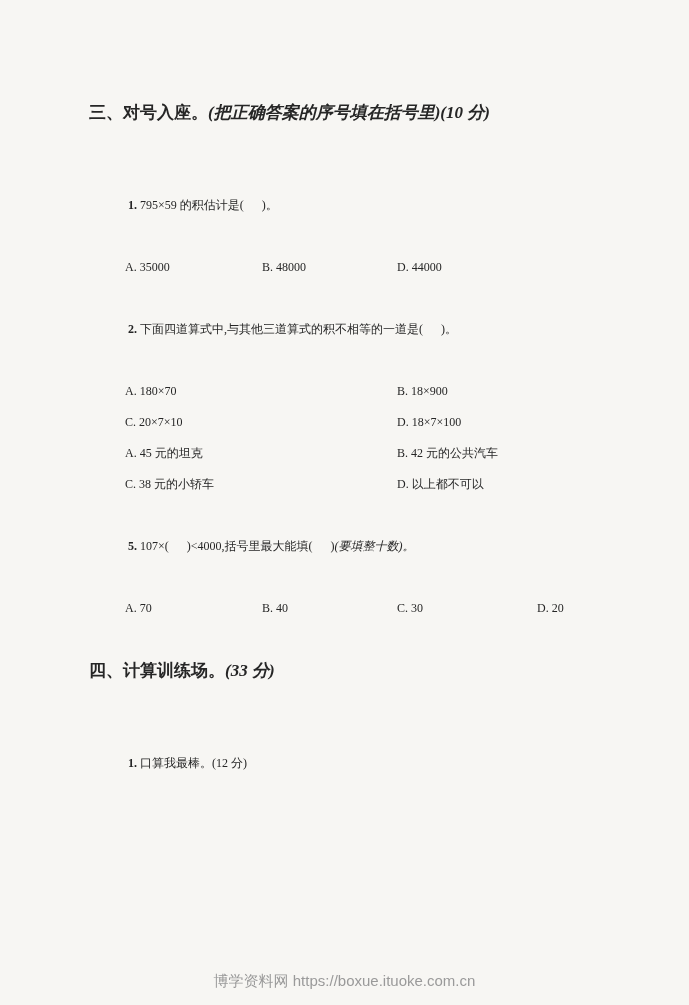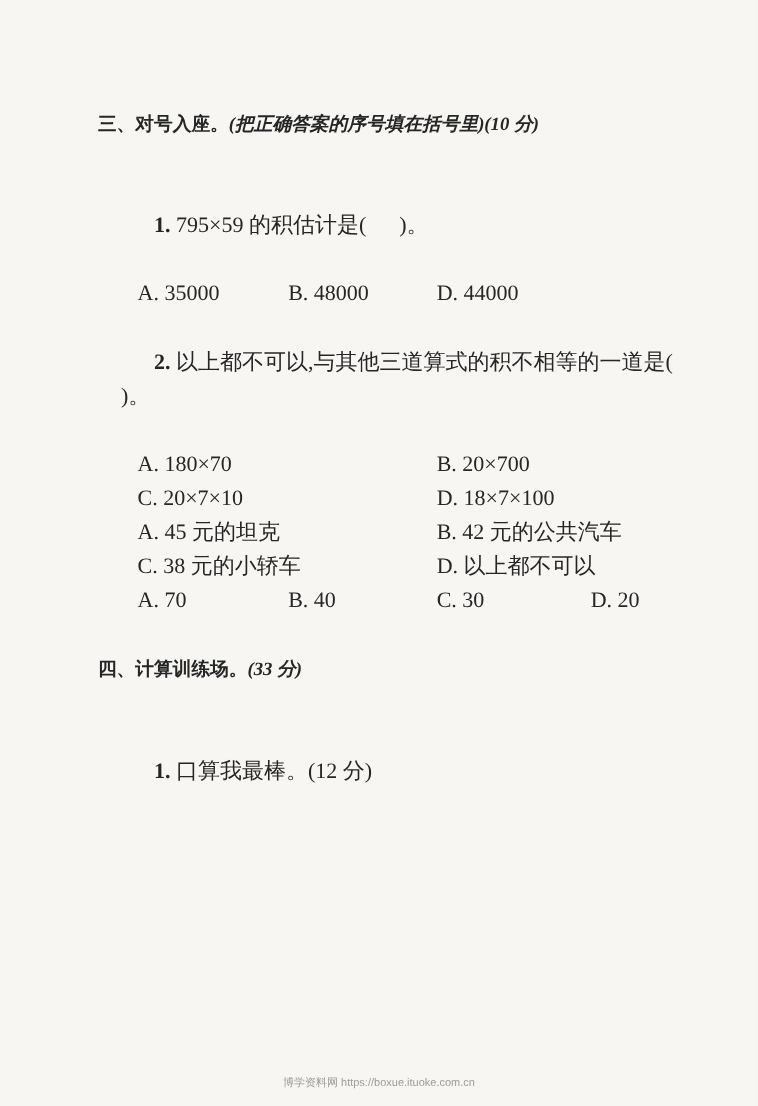--- a/index.html
+++ b/index.html
@@ -8,21 +8,21 @@
     position: relative;
     width: 625px;
     height: 1005px;
     margin: 12px auto;
     background: #f7f6f3;
     color: #262626;
     font-family: "Liberation Serif", "DejaVu Serif", serif;
     padding: 54px 28px 0 40px;
     overflow: hidden;
   }
-  .line { line-height: 31px; font-size: 20px; white-space: pre-wrap; }
+  .line { line-height: 31px; font-size: 12px; white-space: pre-wrap; }
   .sec-heading { font-size: 17px; }
   .h-bold {
     font-weight: bold;
     font-family: "Liberation Sans", "DejaVu Sans", sans-serif;
   }
   .h-note {
     font-weight: bold;
     font-style: italic;
     font-family: "Liberation Serif", "DejaVu Serif", serif;
   }
@@ -39,21 +39,21 @@
     display: grid;
     grid-template-columns: 272px auto;
     font-family: Liberation Serif, serif;
   }
   .footer {
     position: absolute;
     left: 0;
     right: 0;
     bottom: 26px;
     text-align: center;
-    font-size: 10px;
+    font-size: 15px;
     color: #9a9a9a;
     font-family: "Liberation Sans", "DejaVu Sans", sans-serif;
   }
 </style>
 </head>
 <body>
 
 <div class="page">
 
   <div class="line sec-heading">
@@ -66,41 +66,44 @@
     </div>
     <div class="opts-4">
       <span class="line">A. 35000</span>
       <span class="line">B. 48000</span>
       <span class="line">D. 44000</span>
     </div>
   </div>
 
   <div>
     <div class="line q-line">
-      <span class="q-num">2.</span><span class="q-text"> 以上都不可以,与其他三道算式的积不相等的一道是(      )。</span>
+      <span class="q-num">2.</span><span class="q-text"> 下面四道算式中,与其他三道算式的积不相等的一道是(      )。</span>
     </div>
     <div class="opts-2">
       <span class="line">A. 180×70</span>
-      <span class="line">B. 20×700</span>
+      <span class="line">B. 18×900</span>
       <span class="line">C. 20×7×10</span>
       <span class="line">D. 18×7×100</span>
     </div>
   </div>
 
   <div>
     <div class="opts-2">
       <span class="line">A. 45 元的坦克</span>
       <span class="line">B. 42 元的公共汽车</span>
       <span class="line">C. 38 元的小轿车</span>
       <span class="line">D. 以上都不可以</span>
     </div>
   </div>
 
 
   <div>
+    <div class="line q-line">
+      <span class="q-num">5.</span><span class="q-text"> 107×(      )&lt;4000,括号里最大能填(      )</span><span class="q-note">(要填整十数)。</span>
+    </div>
     <div class="opts-4">
       <span class="line">A. 70</span>
       <span class="line">B. 40</span>
       <span class="line">C. 30</span>
       <span class="line">D. 20</span>
     </div>
   </div>
 
   <div class="line sec-heading">
     <span class="h-bold">四、计算训练场。</span><span class="h-note">(33 分)</span>

